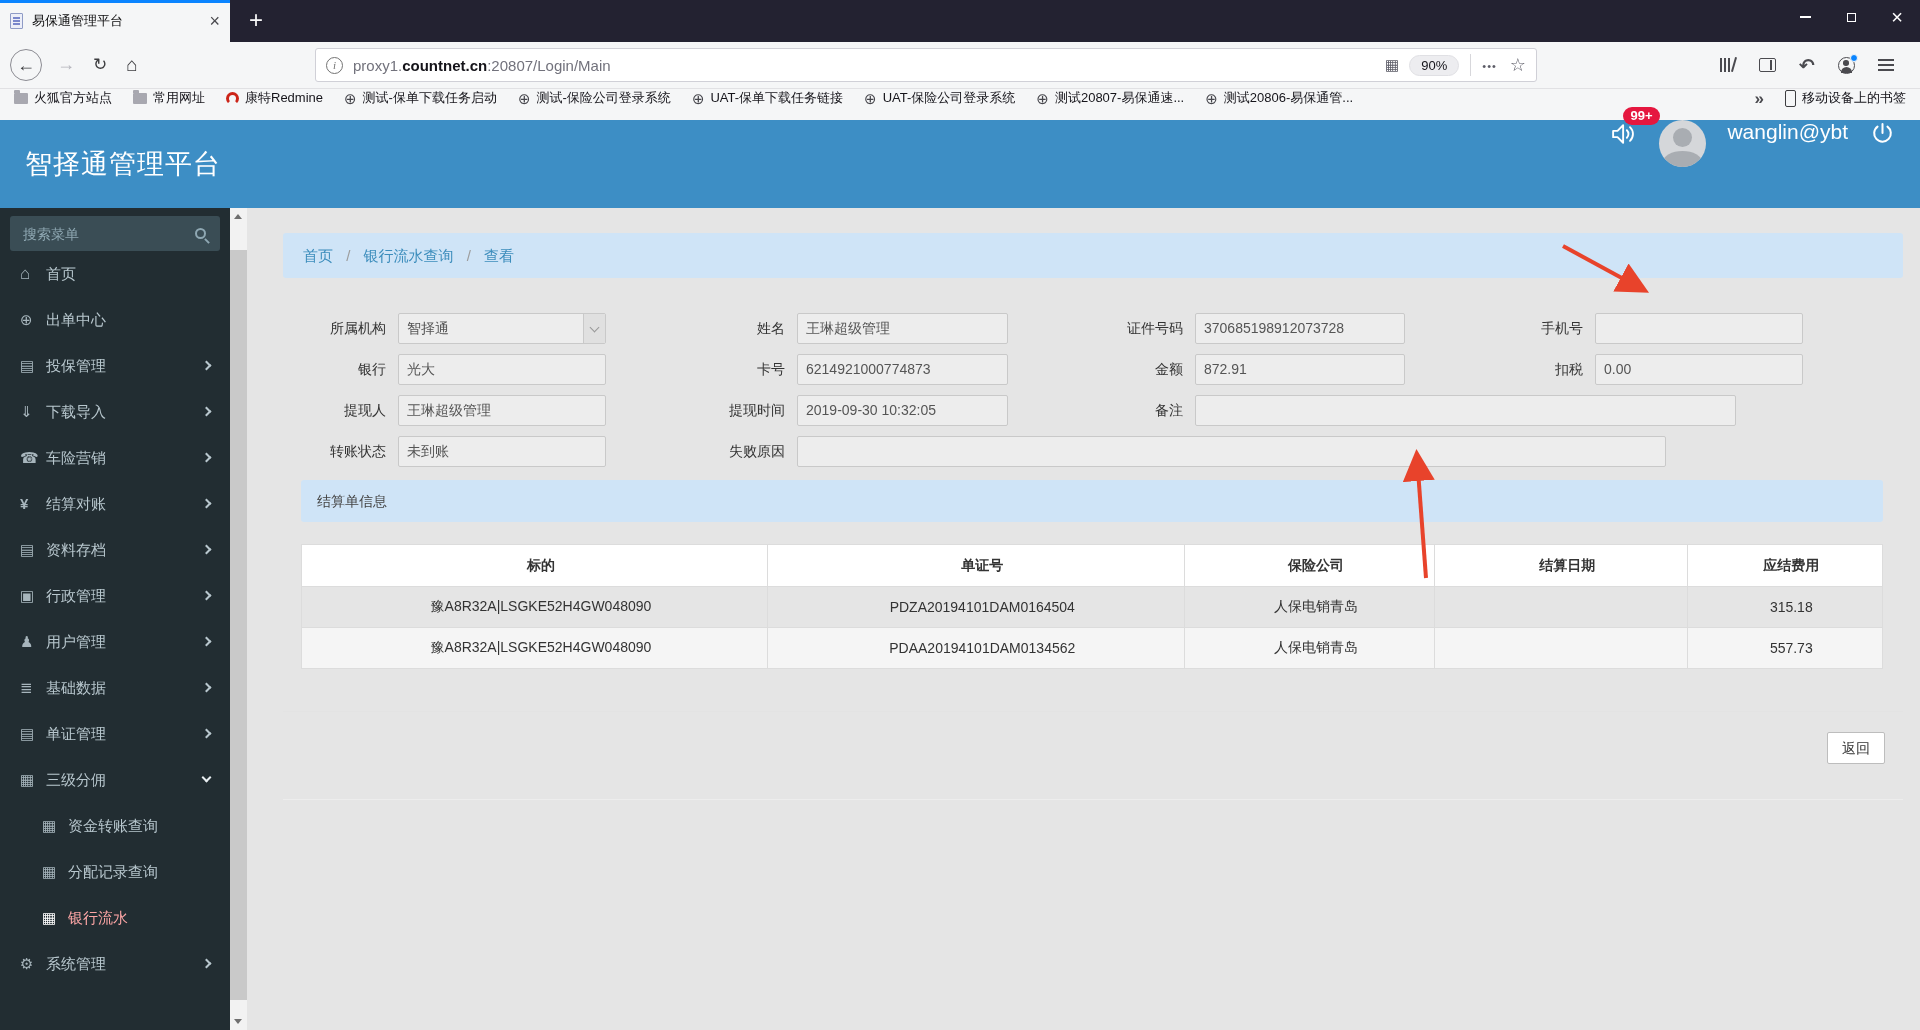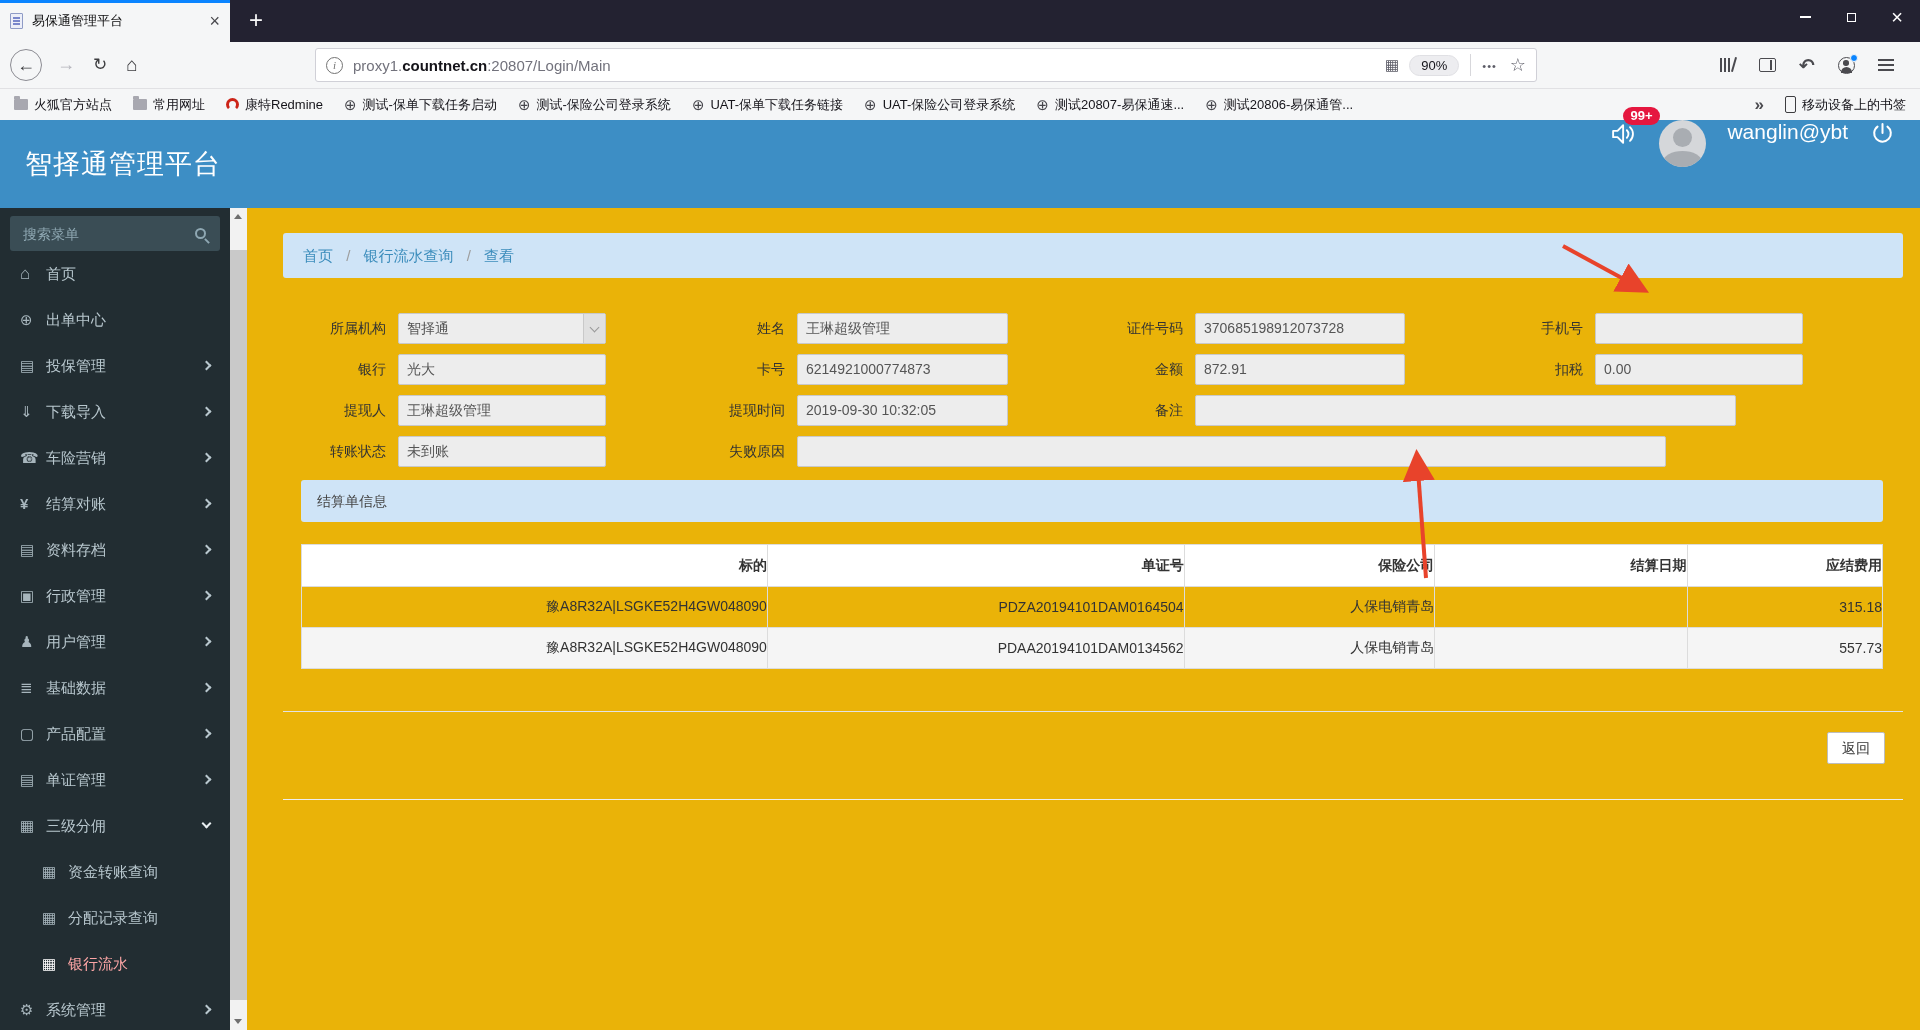--- a/index.html
+++ b/index.html
@@ -59,21 +59,21 @@
   .reply-icon { color:#4a4a4f; } .reply-icon::before { content:"↶"; font-size:19px; font-weight:bold; }
   .account-icon { width:17px; height:17px; border:1.6px solid #4a4a4f; border-radius:50%; position:relative; }
   .account-icon::before { content:""; position:absolute; left:4px; top:2.5px; width:5.5px; height:5.5px; border-radius:50%; background:#4a4a4f; }
   .account-icon::after { content:""; position:absolute; left:1.5px; top:9px; width:11px; height:6px; border-radius:6px 6px 0 0; background:#4a4a4f; }
   .acct-dot { position:absolute; right:-4px; top:-4px; width:8px; height:8px; border-radius:50%; background:#0a84ff; border:1.5px solid #f5f6f7; }
   .burger-icon { width:16px; height:12px; position:relative; }
   .burger-icon::before { content:""; position:absolute; top:0; left:0; width:16px; height:2px; background:#4a4a4f; box-shadow:0 5px 0 #4a4a4f,0 10px 0 #4a4a4f; }
 
   
   .bookmarksbar { position:absolute; top:89px; left:0; width:1920px; height:31px; background:#f5f6f7;
-                  display:flex; align-items:center; padding:0 14px; gap:21px; font-size:13px; color:#15141a; }
+                  display:flex; align-items:flex-start; padding:0 14px; gap:21px; font-size:13px; color:#15141a; }
   .bm { display:flex; align-items:center; gap:6px; white-space:nowrap; }
   .folder-icon { width:14px; height:11px; background:#a8a8b0; border-radius:1px; position:relative; flex:none; }
   .folder-icon::before { content:""; position:absolute; top:-3px; left:0; width:6px; height:3px; background:#a8a8b0; border-radius:1px 1px 0 0; }
   .redmine-icon { width:13px; height:13px; border:3.2px solid #cc2418; border-bottom-color:transparent; border-radius:50%; flex:none; }
   .globe-icon { color:#46464c; line-height:1; flex:none; } .globe-icon::before { content:"⊕"; font-size:15px; }
   .bm-overflow { margin-left:auto; color:#4a4a4f; } .bm-overflow::before { content:"»"; font-size:17px; font-weight:bold; }
   .mobile-icon { width:11px; height:17px; border:1.6px solid #3d3d40; border-radius:2px; flex:none; }
 
   
   .appheader { position:absolute; top:120px; left:0; width:1920px; height:88px; background:#3d8ec5; }
@@ -113,40 +113,40 @@
   .side-scroll { position:absolute; top:208px; left:230px; width:17px; height:822px; background:#f2f2f2; }
   .ss-up,.ss-down { position:absolute; left:0; width:17px; height:17px; }
   .ss-up { top:0; } .ss-down { bottom:0; }
   .ss-up::before { content:""; position:absolute; left:4px; top:6px; border-left:4.5px solid transparent; border-right:4.5px solid transparent; border-bottom:5px solid #6f6f6f; }
   .ss-down::before { content:""; position:absolute; left:4px; top:6px; border-left:4.5px solid transparent; border-right:4.5px solid transparent; border-top:5px solid #6f6f6f; }
   .ss-thumb { position:absolute; top:42px; left:0; width:17px; height:750px; background:#c9c9c9; }
   .collapse-tri { position:absolute; left:247px; top:283px; width:0; height:0;
                   border-top:9px solid transparent; border-bottom:9px solid transparent; border-right:14px solid #141414; }
 
   
-  .main { position:absolute; top:208px; left:247px; width:1673px; height:822px; background:#eab308; padding:25px 17px 8px 36px; }
+  .main { position:absolute; top:208px; left:247px; width:1673px; height:822px; background:#e5e5e5; padding:25px 17px 8px 36px; }
   .breadcrumb { height:45px; line-height:45px; background:#cfe4f7; border-radius:3px; padding-left:20px; font-size:15px; }
   .bc-link { color:#3c8dbc; } .bc-sep { color:#9d9d9d; margin:0 9px; } .bc-current { color:#3c8dbc; }
 
   .form { margin-top:35px; }
   .frow { display:flex; margin-bottom:10px; height:31px; }
   .flabel { line-height:31px; text-align:right; padding-right:12px; font-size:14px; color:#333; white-space:nowrap; }
   .w-l1{width:115px;} .w-l2{width:191px;} .w-l3{width:187px;} .w-l4{width:190px;}
   .finput { height:31px; background:#ededed; border:1px solid #c9c9c9; border-radius:2px; line-height:29px;
             padding-left:8px; font-size:14px; color:#555; position:relative; white-space:nowrap; overflow:hidden; }
   .w-i1{width:208px;} .w-i2{width:211px;} .w-i3{width:210px;} .w-i4{width:208px;}
   .w-wide1{width:541px;} .w-wide2{width:869px;}
   .selcap { position:absolute; right:0; top:0; width:22px; height:29px; background:#e0e0e0; border-left:1px solid #c9c9c9; }
   .selcap::after { content:""; position:absolute; left:7px; top:10px; width:6px; height:6px;
                    border-right:1.5px solid #999; border-bottom:1.5px solid #999; transform:rotate(45deg); }
 
   .section-bar { margin:13px 20px 0 18px; height:42px; line-height:42px; background:#cfe4f7; border-radius:3px; padding-left:16px; font-size:14px; color:#444; }
 
   .stable { margin:22px 20px 0 18px; width:1582px; border-collapse:collapse; table-layout:fixed; }
-  .stable th, .stable td { border:1px solid #dcdcdc; font-size:14px; color:#333; text-align:right; padding:0 0 0 13px; overflow:hidden; white-space:nowrap; }
+  .stable th, .stable td { border:1px solid #dcdcdc; font-size:14px; color:#333; text-align:center; padding:0 0 0 13px; overflow:hidden; white-space:nowrap; }
   .stable th { height:42px; font-weight:bold; background:#fff; }
   .stable td { height:41px; }
   .stable tr.alt td { background:#f5f5f5; }
 
   .divider { margin-top:42px; border-top:1px solid #e3e3e3; }
   .btn-row { display:flex; justify-content:flex-end; margin-top:20px; padding-right:18px; }
   .back-btn { min-width:58px; height:32px; line-height:30px; text-align:center; background:#fff; border:1px solid #bdbdbd;
               border-radius:2px; font-size:14px; color:#333; padding:0 13px; }
   .card-bottom { margin-top:35px; border-top:1px solid #ededed; }
 
@@ -269,21 +269,20 @@
     <div class="mi"><span class="ic ic-home"></span><span>首页</span></div>
     <div class="mi"><span class="ic ic-globe"></span><span>出单中心</span></div>
     <div class="mi"><span class="ic ic-file"></span><span>投保管理</span><span class="chev"></span></div>
     <div class="mi"><span class="ic ic-download"></span><span>下载导入</span><span class="chev"></span></div>
     <div class="mi"><span class="ic ic-phone"></span><span>车险营销</span><span class="chev"></span></div>
     <div class="mi"><span class="ic ic-yen"></span><span>结算对账</span><span class="chev"></span></div>
     <div class="mi"><span class="ic ic-archive"></span><span>资料存档</span><span class="chev"></span></div>
     <div class="mi"><span class="ic ic-briefcase"></span><span>行政管理</span><span class="chev"></span></div>
     <div class="mi"><span class="ic ic-user"></span><span>用户管理</span><span class="chev"></span></div>
     <div class="mi"><span class="ic ic-database"></span><span>基础数据</span><span class="chev"></span></div>
-    <div class="mi"><span class="ic ic-product"></span><span>产品配置</span><span class="chev"></span></div>
     <div class="mi"><span class="ic ic-cert"></span><span>单证管理</span><span class="chev"></span></div>
     <div class="mi"><span class="ic ic-grid"></span><span>三级分佣</span><span class="chev down"></span></div>
     <div class="mi sub"><span class="ic ic-grid"></span><span>资金转账查询</span></div>
     <div class="mi sub"><span class="ic ic-grid"></span><span>分配记录查询</span></div>
     <div class="mi sub active"><span class="ic ic-grid"></span><span>银行流水</span></div>
     <div class="mi"><span class="ic ic-gear"></span><span>系统管理</span><span class="chev"></span></div>
   </div>
 </div>
 
 <div class="side-scroll">

